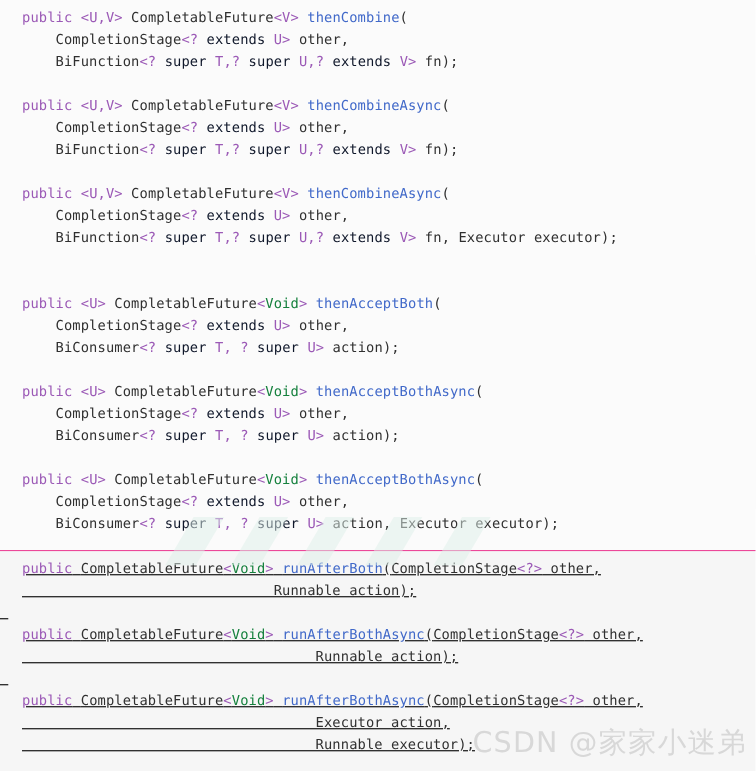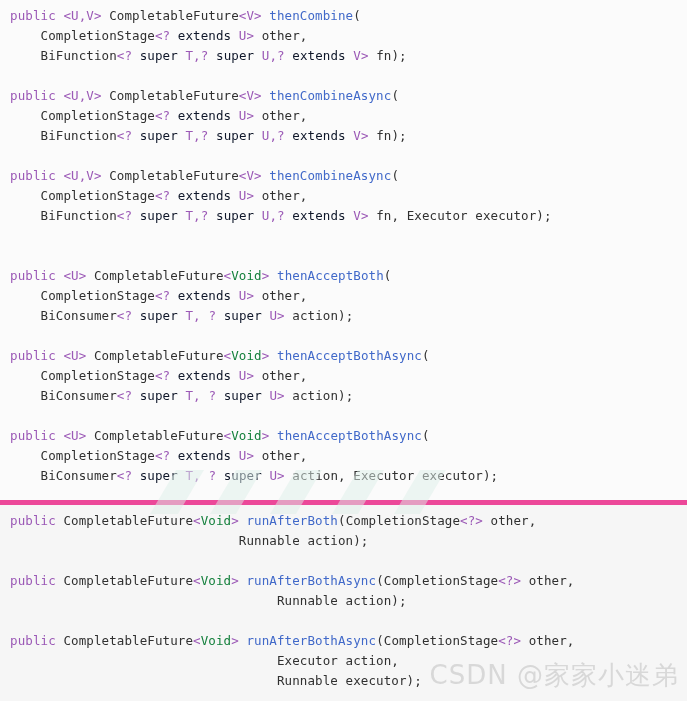--- a/index.html
+++ b/index.html
@@ -28,35 +28,36 @@
   }
   .pane-top {
     background: #fbfbfb;
     height: 500px;
     padding: 6px 0 0 0;
   }
   .pane-bottom {
     background: #f6f6f6;
     height: 201px;
     padding: 6px 0 0 0;
-    border-top: 5px solid #ec4899;
+    border-top: 1px solid #ec4899;
+    text-decoration: underline;
   }
 
   .block {
     margin: 0;
     padding: 0;
   }
   .line {
     font-family: "DejaVu Sans Mono", "Liberation Mono", monospace;
     font-size: 12.5px;
     line-height: 20px;
     height: 20px;
     white-space: pre;
     color: #303030;
-    padding-left: 10px;
+    padding-left: 20px;
     letter-spacing: 0.1px;
   }
   .blank {
     height: 20px;
     line-height: 20px;
   }
   .gap-lg { height: 40px; }
 
   
   .kw      { color: #9b59b6; }   

